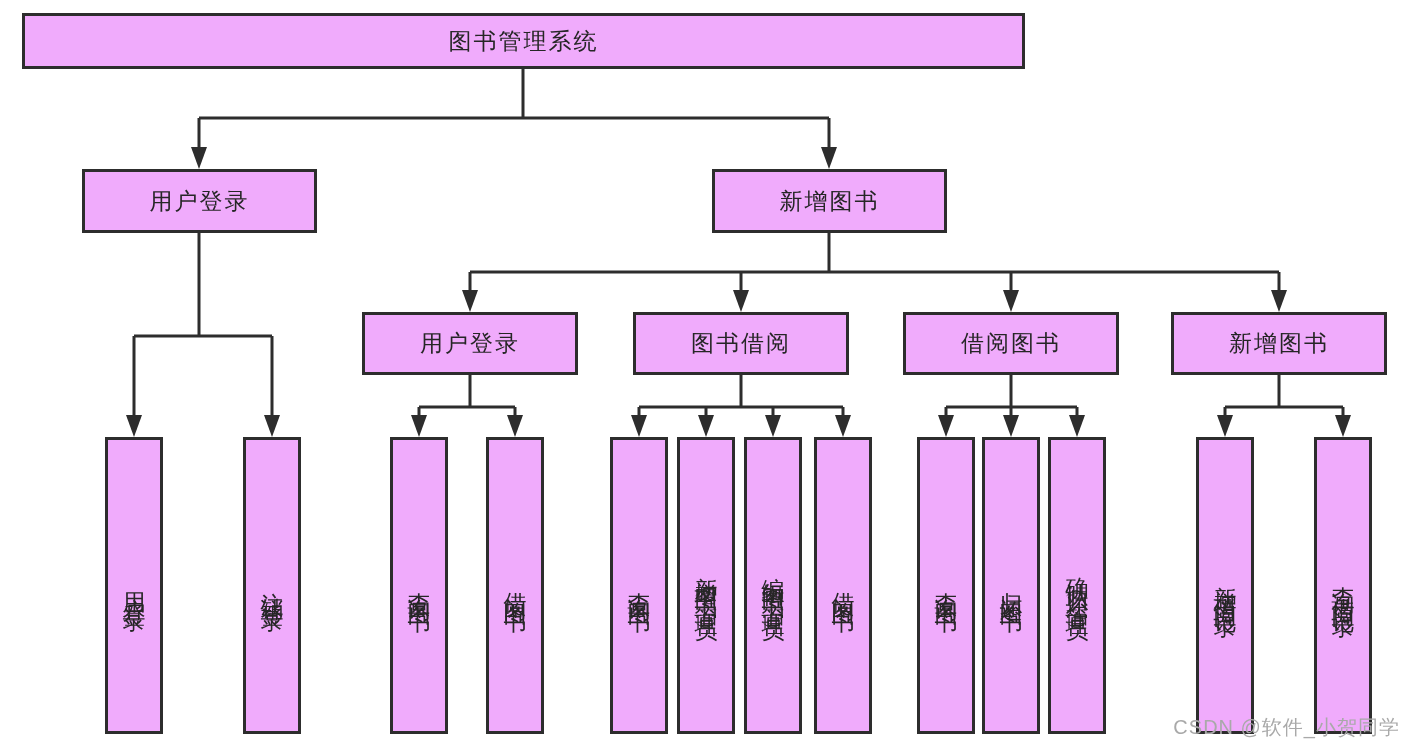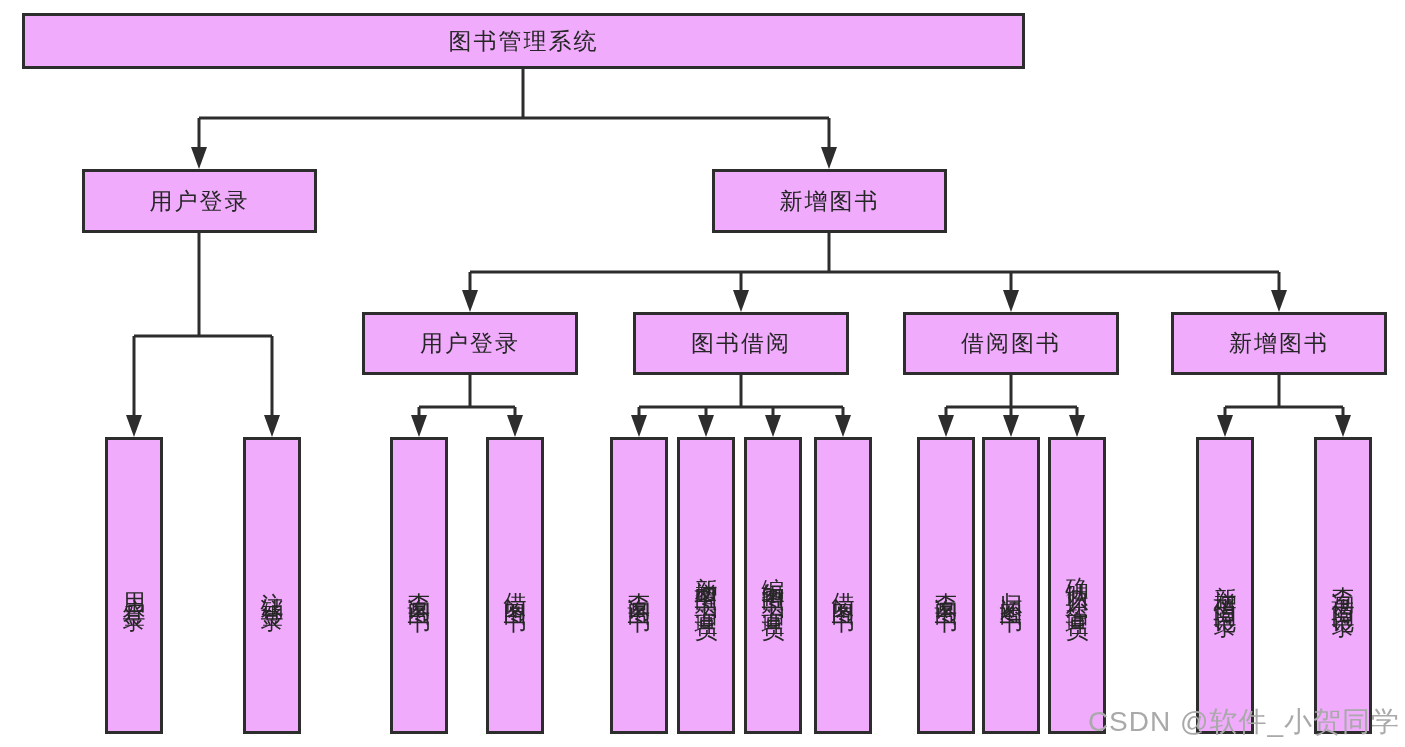--- a/index.html
+++ b/index.html
@@ -40,21 +40,21 @@
     text-orientation: mixed;
     letter-spacing: 6px;
     line-height: 1;
     white-space: normal;
   }
   .watermark {
     position: absolute;
     right: 5px;
     bottom: 6px;
     color: var(--wm);
-    font-size: 28px;
+    font-size: 20px;
     letter-spacing: 1px;
     pointer-events: none;
   }
 </style>
 </head>
 <body>
 
 <div class="canvas">
 
   <svg class="wires" width="1405" height="747" viewBox="0 0 1405 747" xmlns="http://www.w3.org/2000/svg">

